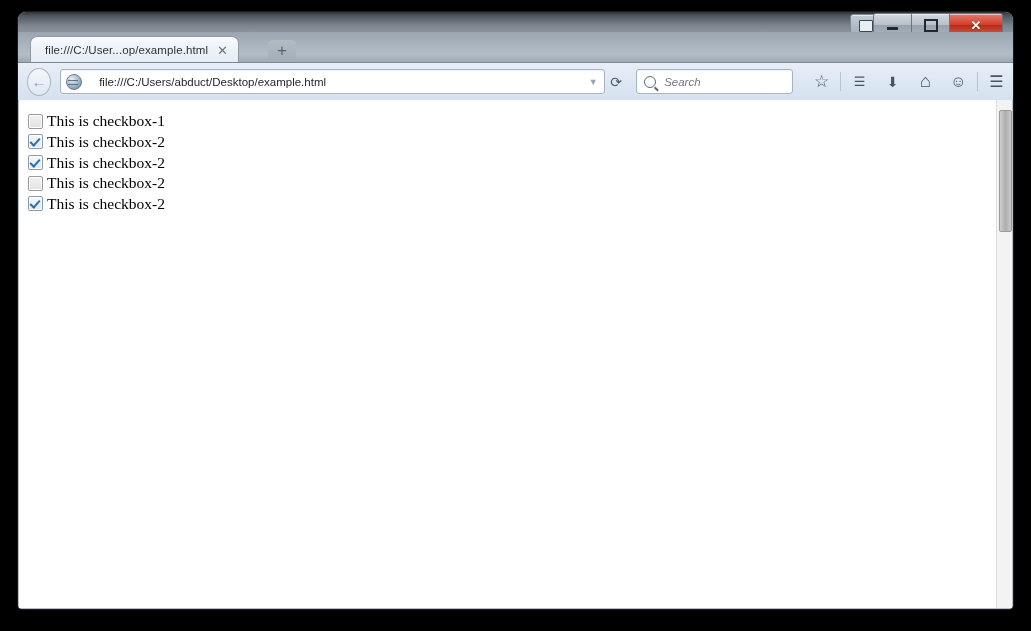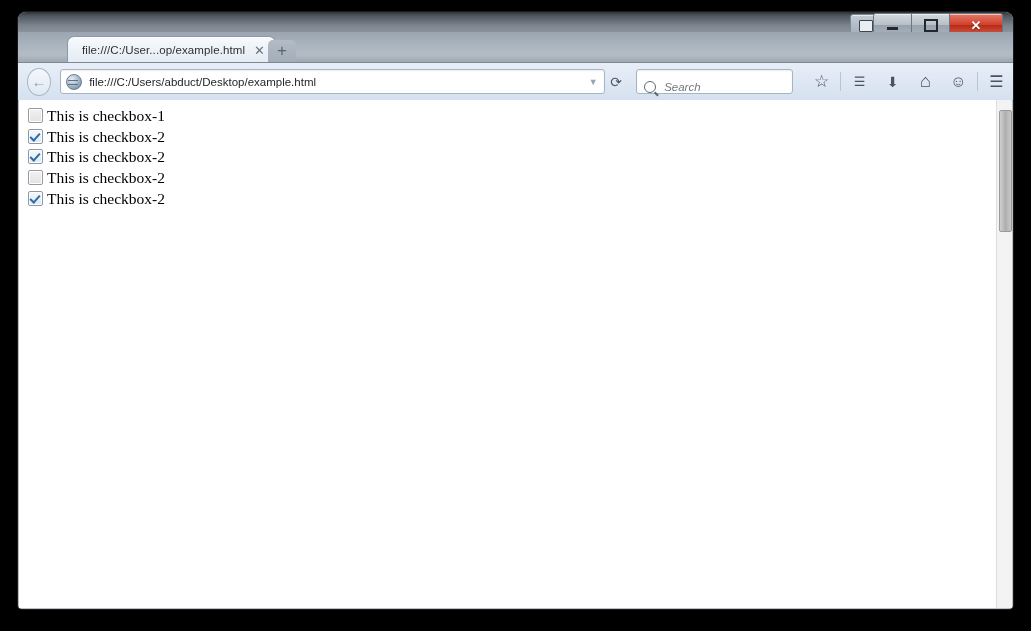--- a/index.html
+++ b/index.html
@@ -115,21 +115,20 @@
     top: 4px;
     height: 26px;
     padding: 0 10px 4px 14px;
     display: flex;
     align-items: center;
     background: linear-gradient(to bottom, #f7fafd 0%, #e9eff5 60%, #e2eaf2 100%);
     border: 1px solid #8e98a3;
     border-bottom: none;
     border-radius: 7px 7px 0 0;
     box-shadow: inset 0 1px 0 #ffffff;
-    margin-left: 37px;
   }
   .tab-title {
     font-size: 11.5px;
     color: #2c3138;
     white-space: nowrap;
     letter-spacing: .1px;
   }
   .tab-close {
     margin-left: 9px;
     font-size: 13px;
@@ -197,21 +196,21 @@
   }
   .globe-icon::after {
     content: "";
     position: absolute;
     left: 1px; top: 5px;
     width: 10px; height: 3px;
     border-top: 1px solid #5d7287;
     border-bottom: 1px solid #5d7287;
   }
   .url-text {
-    margin-left: 7px;
+    margin-left: 17px;
     font-size: 11.5px;
     color: #1d2126;
     white-space: nowrap;
     overflow: hidden;
     flex: 1 1 auto;
   }
   .url-drop {
     width: 22px;
     text-align: center;
     color: #96a4b3;
@@ -226,21 +225,21 @@
     flex: 0 0 auto;
   }
   .searchbar {
     margin-left: 9px;
     width: 182px;
     height: 23px;
     background: #ffffff;
     border: 1px solid #a6b4c3;
     border-radius: 3px;
     display: flex;
-    align-items: flex-end;
+    align-items: center;
     box-shadow: inset 0 1px 2px rgba(0,0,0,.07);
   }
   .search-mag {
     margin-left: 7px;
     width: 10px; height: 10px;
     border: 1.6px solid #5d6974;
     border-radius: 50%;
     position: relative;
     flex: 0 0 auto;
   }
@@ -287,21 +286,21 @@
     width: 993px;
     height: 508px;
     background: #ffffff;
     overflow: hidden;
   }
   .cb-list {
     padding: 8px 0 0 9px;
   }
   .cb-row {
     display: flex;
-    align-items: flex-start;
+    align-items: flex-end;
     height: 20.7px;
   }
   .cb-box {
     width: 13px;
     height: 13px;
     flex: 0 0 auto;
     border: 1px solid #9a9a9a;
     border-radius: 2px;
     background: linear-gradient(to bottom, #f2f2f2, #e2e2e2);
     box-shadow: inset 0 0 0 1px #ffffff;

